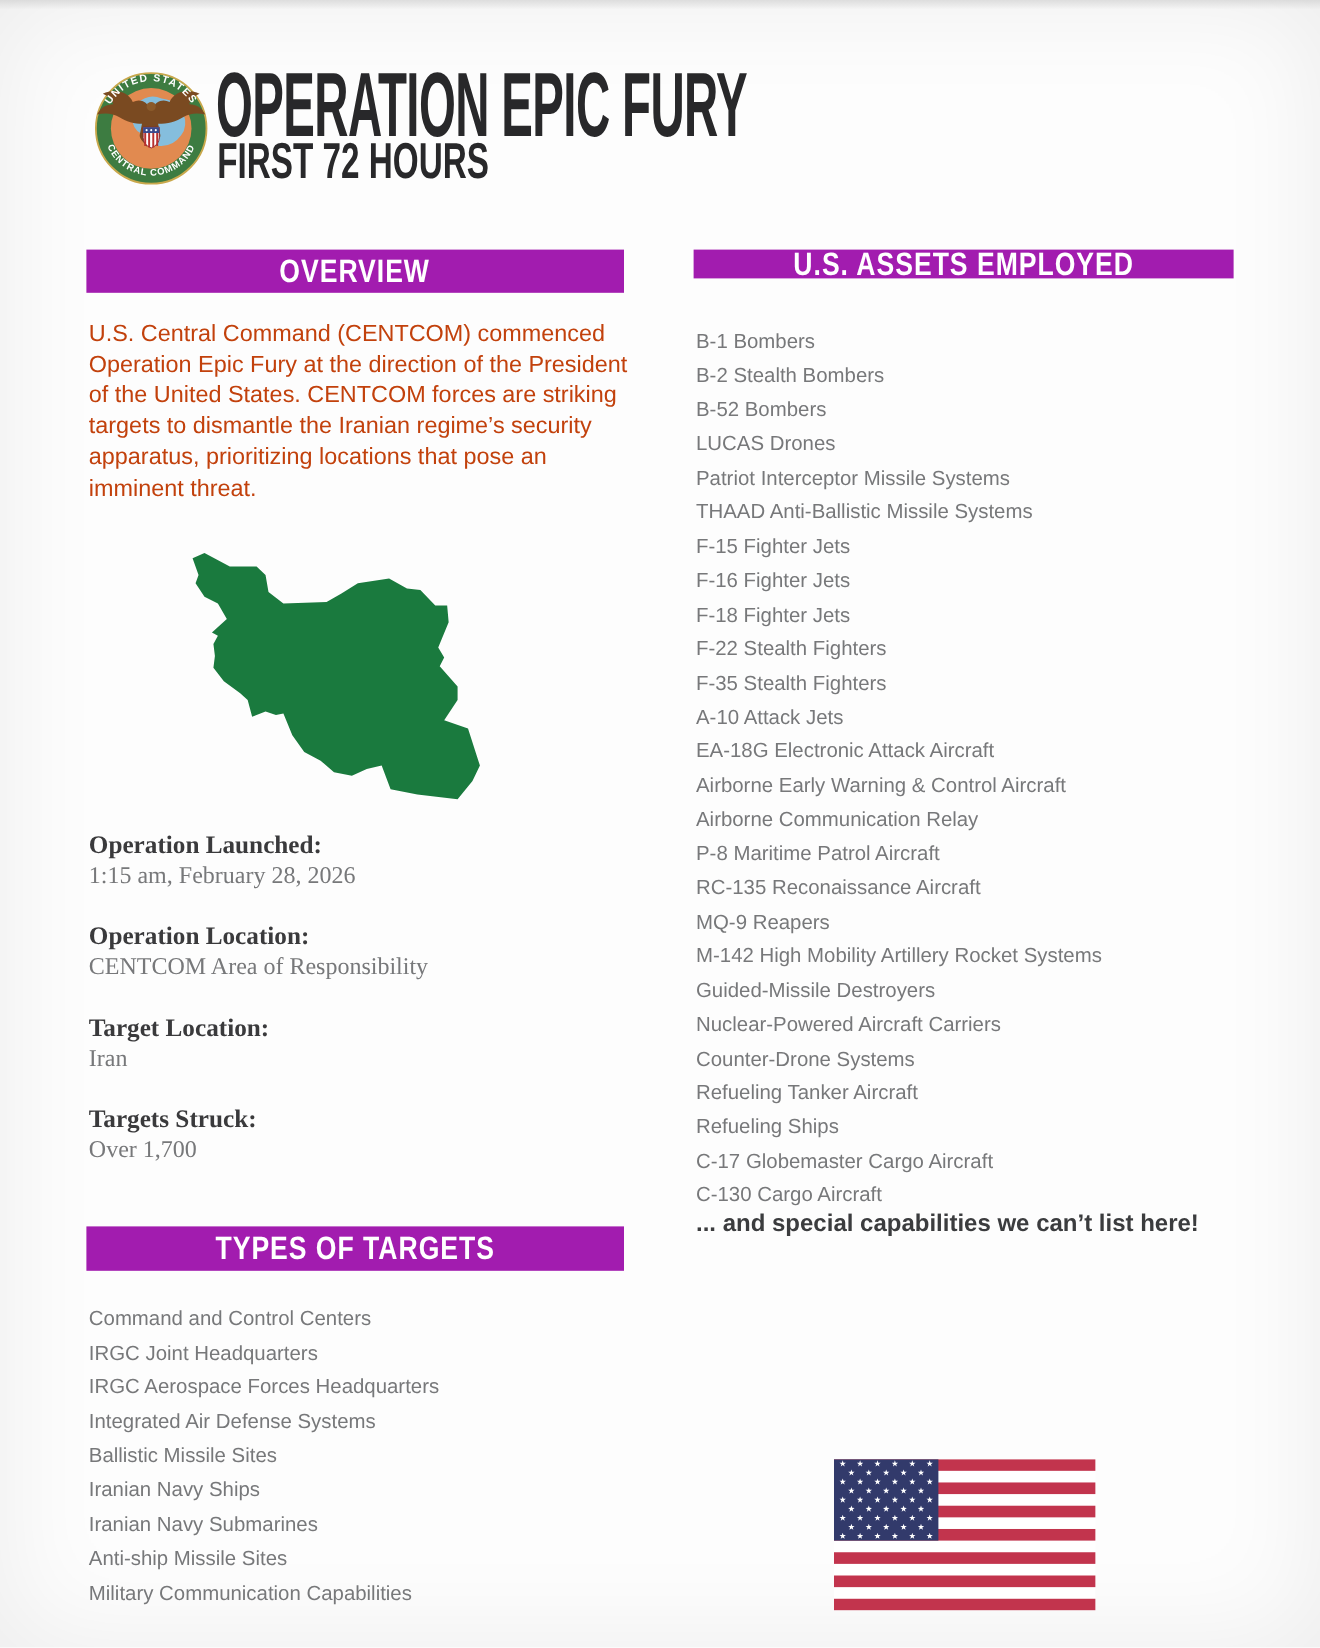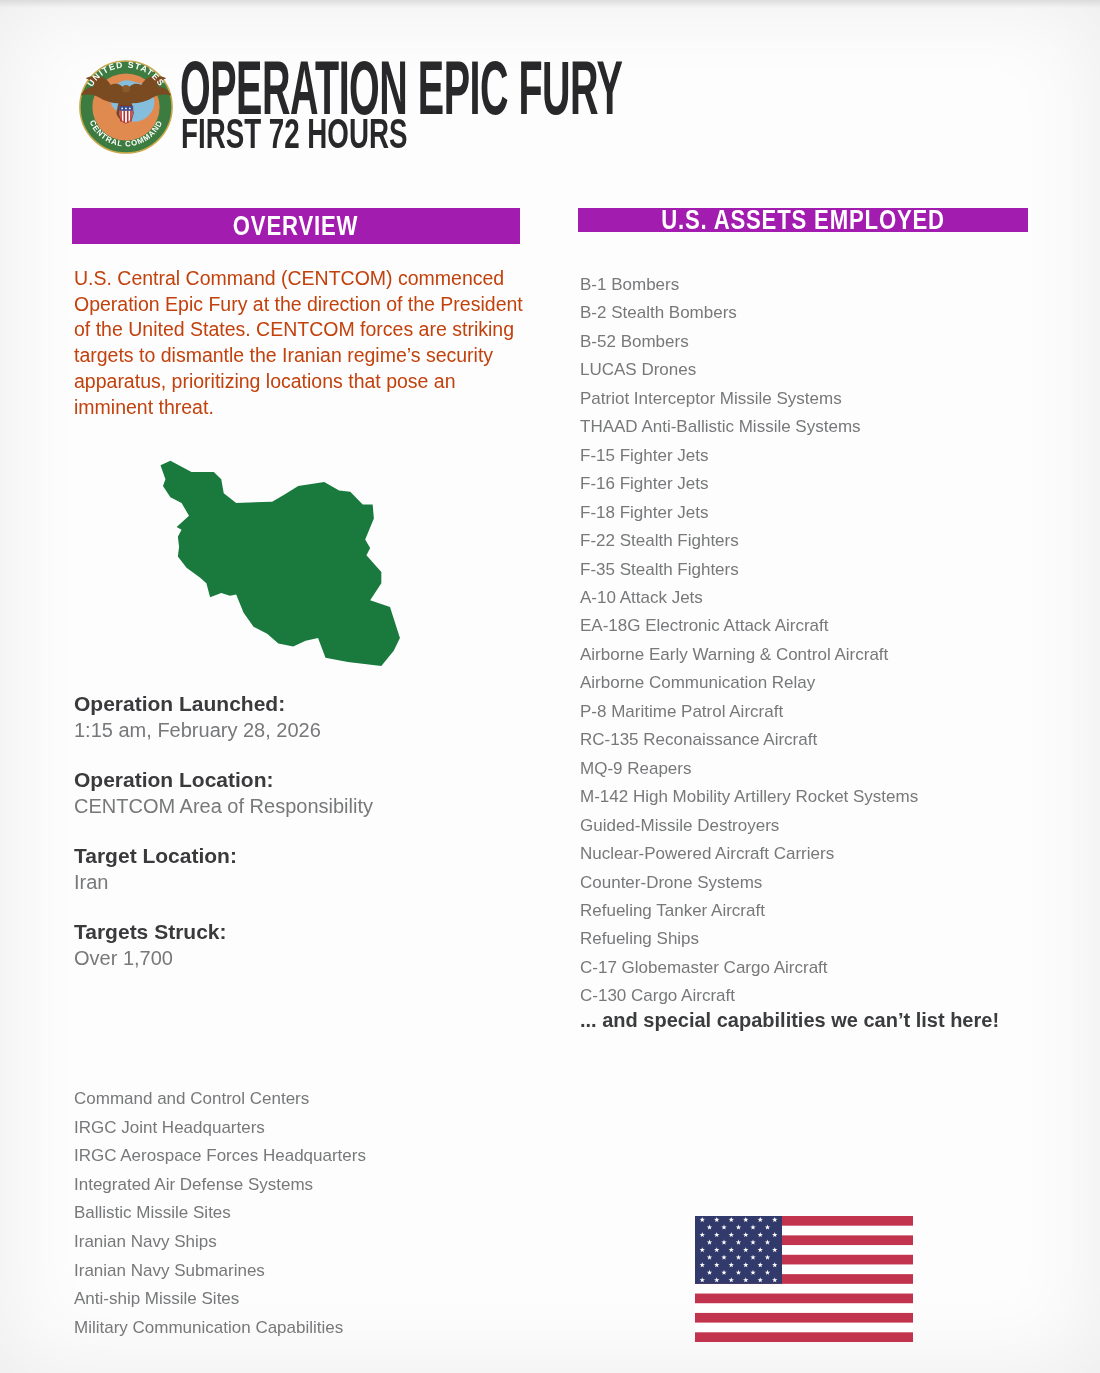--- a/index.html
+++ b/index.html
@@ -33,21 +33,21 @@
     transform:scaleX(0.82);
   }
   #overview-bar{left:72px;top:208px;width:448px;height:36px;}
   #assets-bar{left:578px;top:208px;width:450px;height:24px;}
   #targets-bar{left:72px;top:1022px;width:448px;height:37px;}
   .overview-text{
     position:absolute;left:74px;top:266px;width:456px;margin:0;
     font-size:19.5px;line-height:25.7px;color:#c2410c;
   }
   .details{position:absolute;left:74px;top:691px;}
-  .detail-block{margin-bottom:24px;}
+  .detail-block{margin-bottom:24px;font-family:Liberation Serif, serif;}
   .detail-label{font-size:21px;font-weight:bold;color:#3a3a3c;line-height:26px;}
   .detail-value{font-size:20px;color:#77787a;line-height:26px;}
   .list{position:absolute;font-size:17px;color:#77787a;}
   #assets-list{left:580px;top:271px;line-height:28.45px;}
   #targets-list{left:74px;top:1085px;line-height:28.6px;}
   .footnote{
     position:absolute;left:580px;top:1009px;margin:0;
     font-size:20px;font-weight:bold;color:#3b3c3e;
   }
   #iran-map{position:absolute;left:158px;top:458px;}
@@ -91,20 +91,23 @@
   </svg>
 
   <h1 class="title">OPERATION EPIC FURY</h1>
   <h2 class="subtitle">FIRST 72 HOURS</h2>
 
   <div class="bar" id="overview-bar">
     <span class="bar-label">OVERVIEW</span>
   </div>
   <div class="bar" id="assets-bar">
     <span class="bar-label">U.S. ASSETS EMPLOYED</span>
+  </div>
+  <div class="bar" id="targets-bar">
+    <span class="bar-label">TYPES OF TARGETS</span>
   </div>
 
   <p class="overview-text">U.S. Central Command (CENTCOM) commenced Operation Epic Fury at the direction of the President of the United States. CENTCOM forces are striking targets to dismantle the Iranian regime’s security apparatus, prioritizing locations that pose an imminent threat.</p>
 
   <svg id="iran-map" width="244" height="212" viewBox="0 0 118 98" preserveAspectRatio="none">
     <path fill="#1a7a3e" d="M6,1.3 L16.2,6.5 L27,6.5 L30.6,9.8 L31.8,16.3 L37.8,20.8 L55.2,20.2 L61.2,16.9 L67.8,13 L80.4,11.1 L87.6,15 L93,15.6 L99,21.5 L103.8,21.5 L104.4,28 L100.2,37.7 L102.6,41.6 L100.8,44.9 L108,52.7 L108,57.9 L102.6,65.7 L112.2,68.9 L117,83.2 L114,89.1 L108,96.2 L91.8,94.3 L81,92.3 L77.4,83.2 L71.4,84.5 L65.4,87.1 L58.2,85.8 L52.8,81.3 L46.2,78 L41.4,71.5 L37.8,63.1 L34.8,63.7 L30.6,62.4 L25.2,64.4 L23.4,57.9 L20.4,55.3 L13.8,50.7 L9.6,45.5 L10.2,41 L9.6,36.4 L11.4,33.2 L9,31.9 L15,26.7 L11.4,20.8 L6,18.2 L2.4,13 L3.6,9.8 L1.2,3.3 Z"></path>
   </svg>
 
   <div class="details">
     <div class="detail-block">

